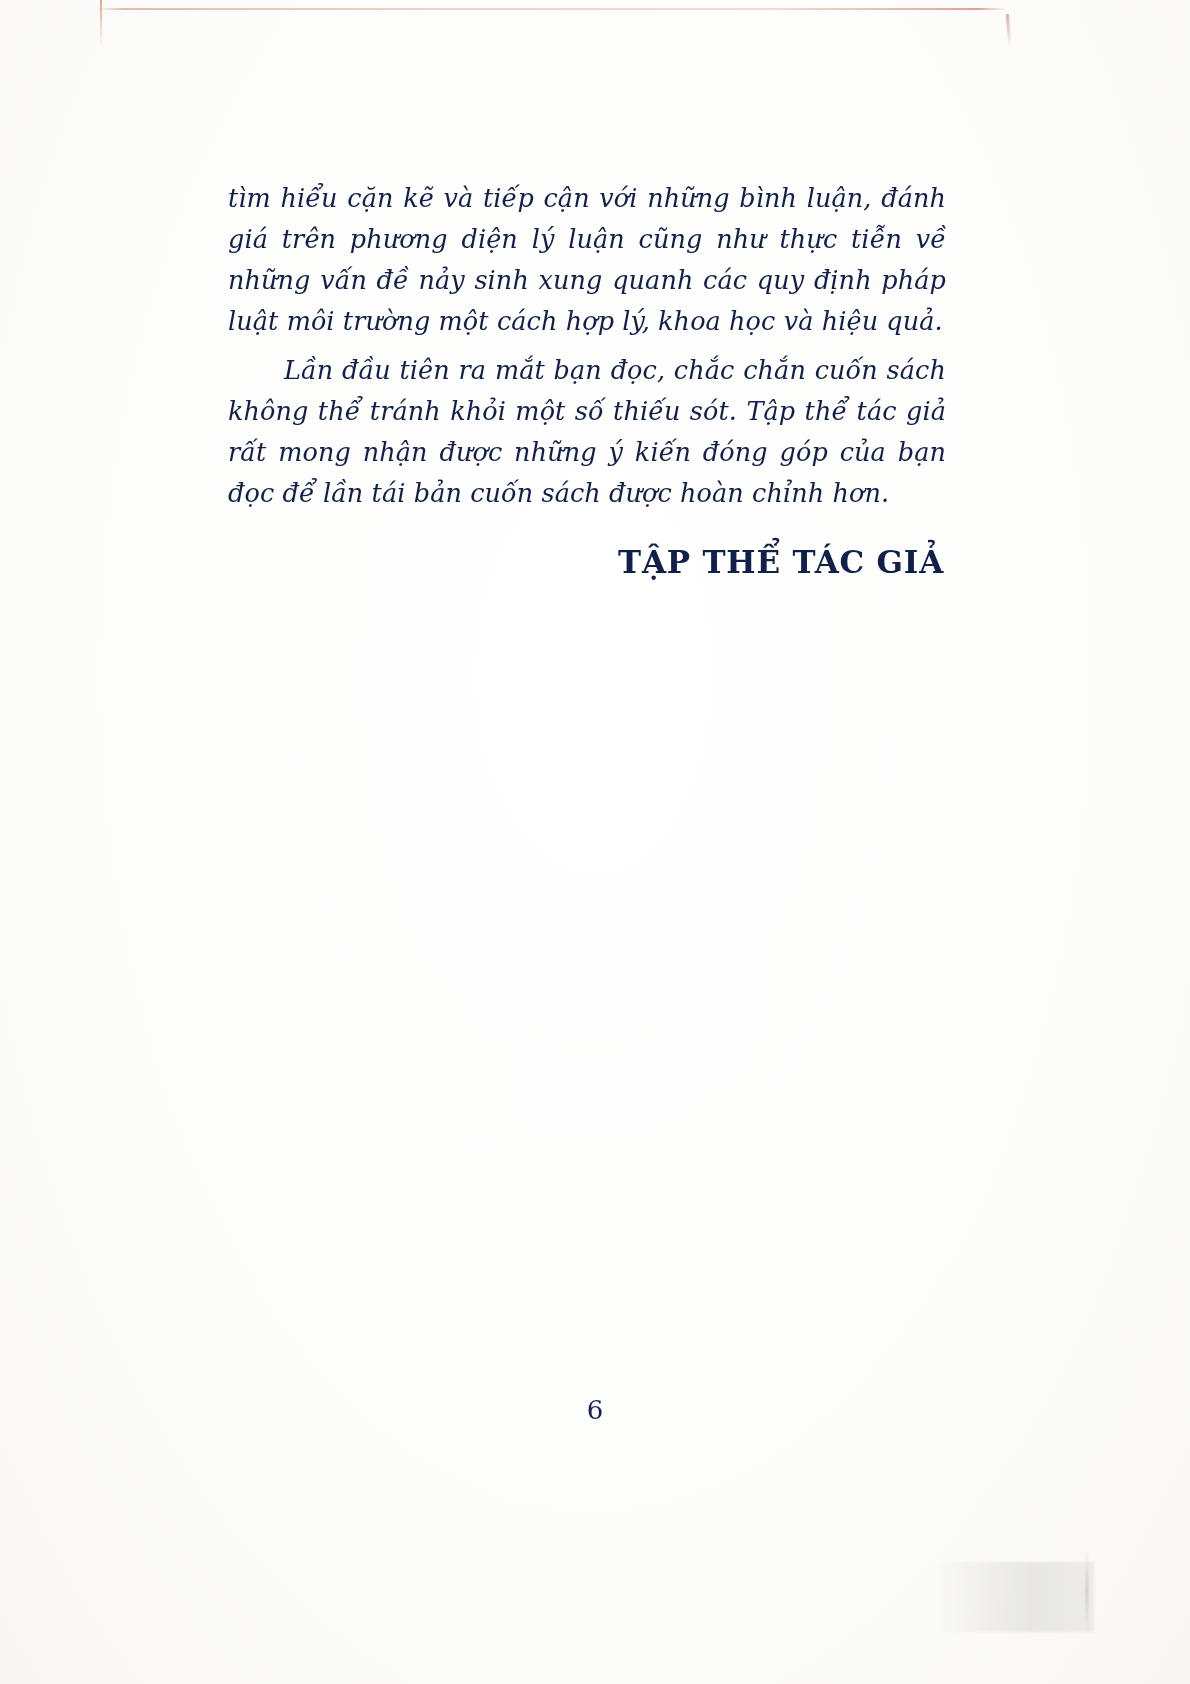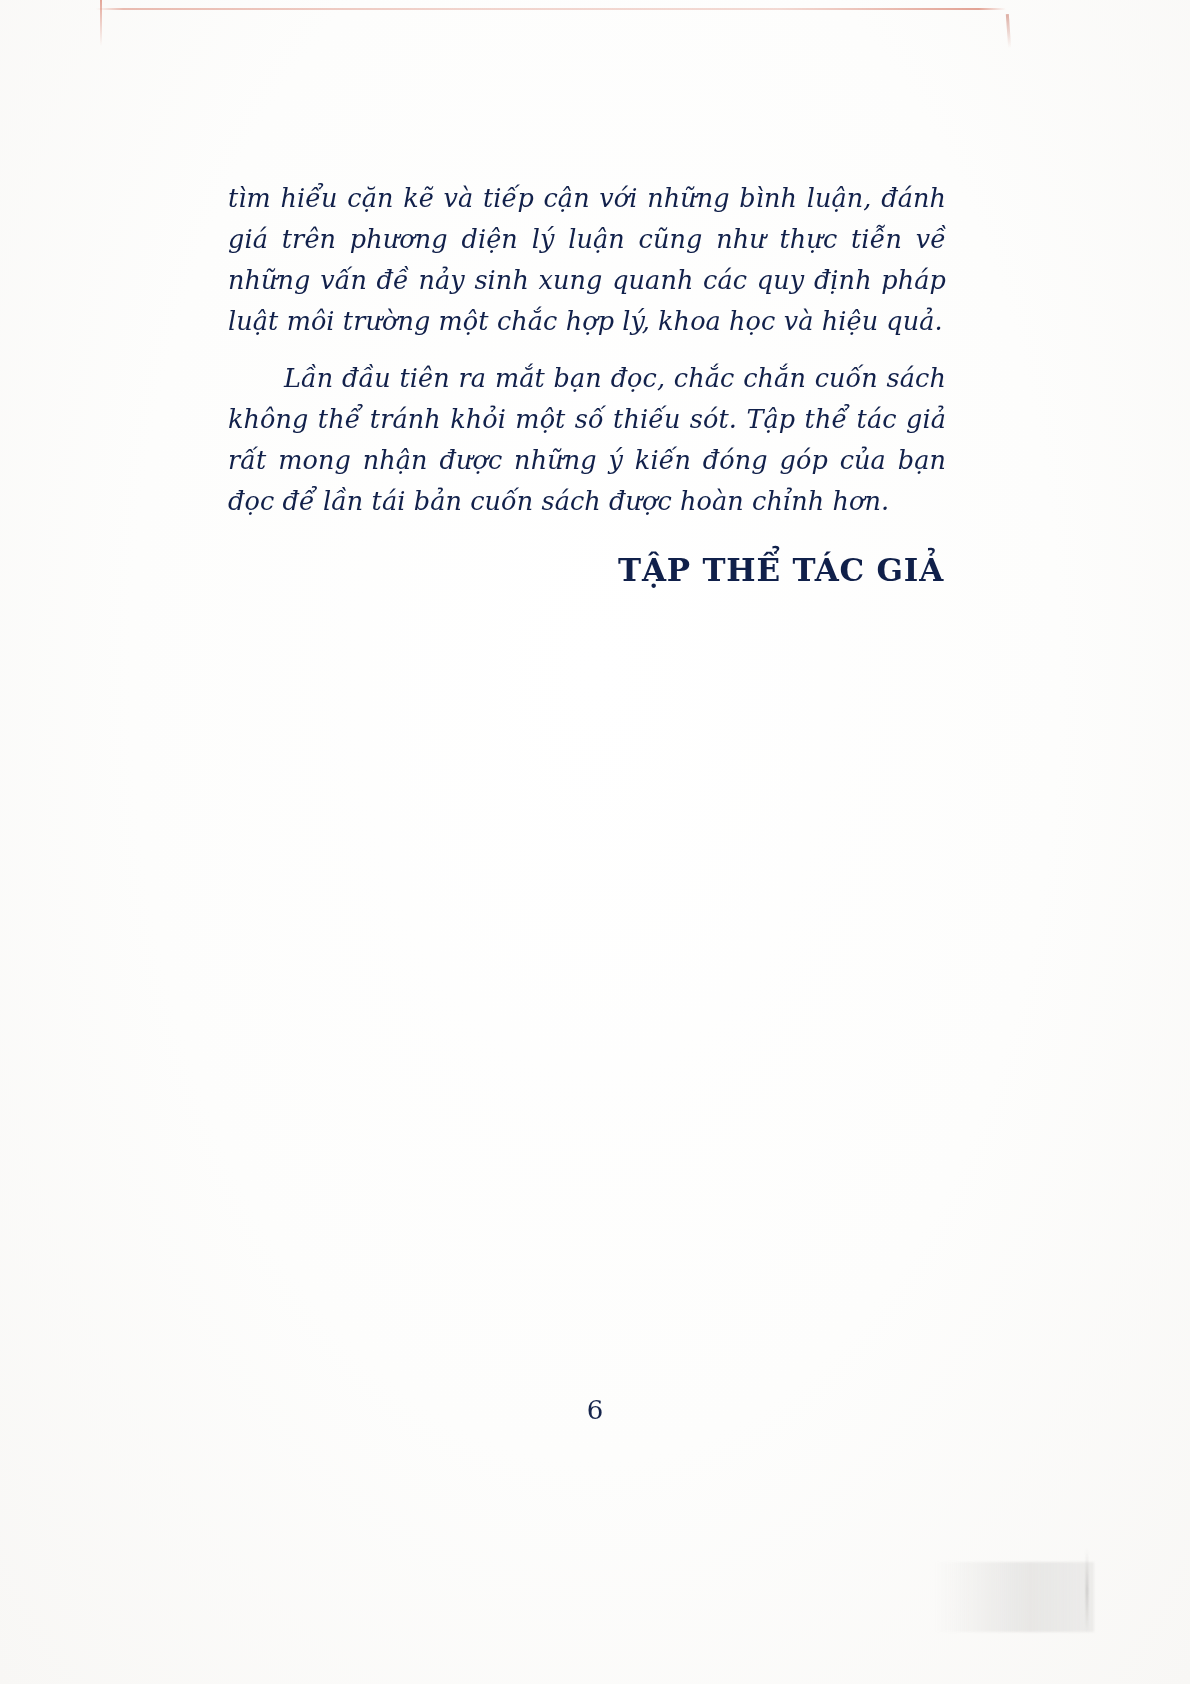--- a/index.html
+++ b/index.html
@@ -88,21 +88,21 @@
     color: #11204a;
     font-family: "DejaVu Serif", "Liberation Serif", serif;
     font-style: italic;
     font-size: 25.5px;
     line-height: 41px;
     text-align: justify;
     text-justify: inter-word;
     letter-spacing: .1px;
   }
   p.body-par + p.body-par {
-    margin-top: 16px;
+    margin-top: 8px;
   }
   p.indent {
     text-indent: 56px;
   }
 
   .signature {
     margin-top: 30px;
     text-align: right;
     padding-right: 2px;
     color: #10204a;
@@ -128,20 +128,20 @@
 <body>
 
 <div class="page">
 
   <div class="scan-edge-top"></div>
   <div class="scan-edge-left"></div>
   <div class="scan-edge-right"></div>
   <div class="scan-smudge-br"></div>
 
   <div class="text-block">
-    <p class="body-par">tìm hiểu cặn kẽ và tiếp cận với những bình luận, đánh giá trên phương diện lý luận cũng như thực tiễn về những vấn đề nảy sinh xung quanh các quy định pháp luật môi trường một chắc hợp lý, khoa học và hiệu quả.</p>
+    <p class="body-par">tìm hiểu cặn kẽ và tiếp cận với những bình luận, đánh giá trên phương diện lý luận cũng như thực tiễn về những vấn đề nảy sinh xung quanh các quy định pháp luật môi trường một cách hợp lý, khoa học và hiệu quả.</p>
     <p class="body-par indent">Lần đầu tiên ra mắt bạn đọc, chắc chắn cuốn sách không thể tránh khỏi một số thiếu sót. Tập thể tác giả rất mong nhận được những ý kiến đóng góp của bạn đọc để lần tái bản cuốn sách được hoàn chỉnh hơn.</p>
     <div class="signature">TẬP THỂ TÁC GIẢ</div>
   </div>
 
   <div class="page-number">6</div>
 
 </div>
 
 </body></html>

